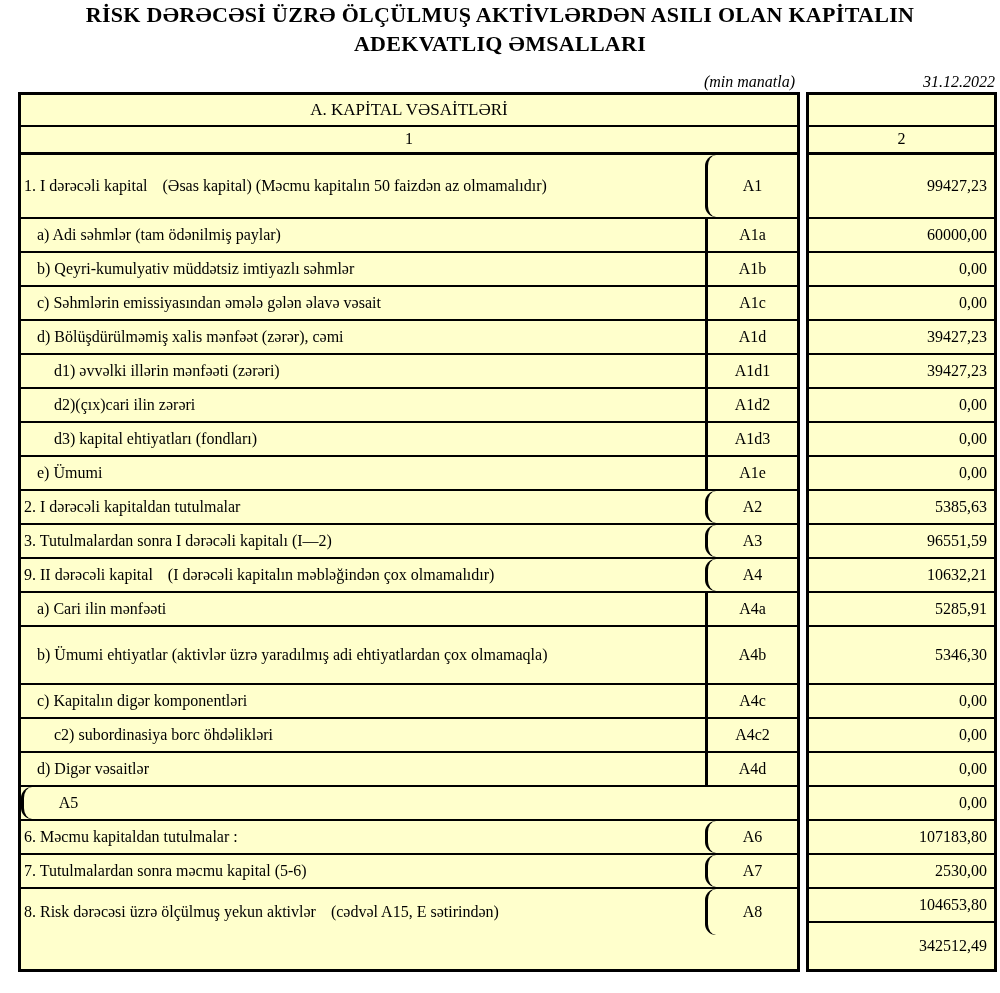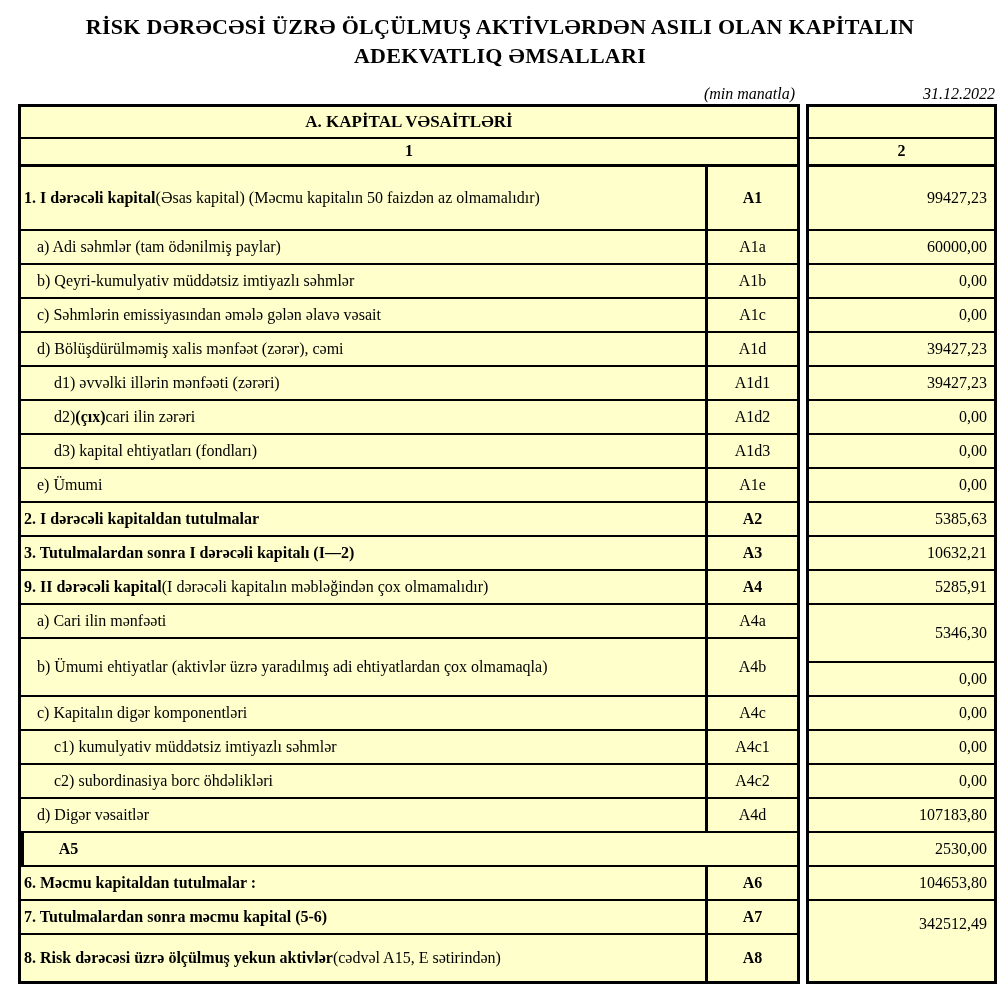--- a/index.html
+++ b/index.html
@@ -1,21 +1,21 @@
 <!DOCTYPE html>
 <html><head>
 <meta charset="utf-8">
 <style>
   html, body { margin: 0; padding: 0; background: #ffffff; }
   body {
     width: 1000px; height: 993px;
     font-family: "Liberation Serif", "DejaVu Serif", serif;
     color: #000;
   }
-  .page { padding-top: 12px; }
+  .page { }
 
   
   .title { text-align: center; font-weight: bold; font-size: 22px; line-height: 1.32; letter-spacing: 0.3px; }
 
   
   .meta { position: relative; height: 22px; margin-top: 12px; font-style: italic; font-size: 16px; }
   .meta .unit { position: absolute; right: 205px; bottom: 1px; }
   .meta .date { position: absolute; right: 5px; bottom: 1px; }
 
   
@@ -35,23 +35,23 @@
   .h-std { height: 34px; }
   .h-lg  { height: 58px; }
   .h-md  { height: 46px; justify-content: flex-end; }
 
   .cell { display: flex; align-items: center; box-sizing: border-box; font-size: 16px; line-height: 1.15; }
   .cell.label { flex: 1; padding-right: 4px; }
   .cell.code  { width: 92px; border-left: 3px solid #000; justify-content: center; }
   .cell.value { flex: 1; justify-content: flex-end; padding-right: 7px; }
   .cell.center { flex: 1; justify-content: center; padding: 0; }
   .cell.sec { font-size: 17px; }
-  .b { font-weight: bold; }
-
-  .indent0 { padding-left: 3px; }
+  .b { font-weight: normal; border-radius: 11px; }
+
+  .indent0 { padding-left: 3px; gap: 15px; }
   .indent1 { padding-left: 16px; }
   .indent2 { padding-left: 33px; }
 </style>
 </head>
 <body>
 
 <div class="page">
   <div class="title">
     <div>RİSK DƏRƏCƏSİ ÜZRƏ ÖLÇÜLMUŞ AKTİVLƏRDƏN ASILI OLAN KAPİTALIN</div>
     <div>ADEKVATLIQ ƏMSALLARI</div>
@@ -159,26 +159,20 @@
           <div class="cell code">A4b</div>
         </div>
         <div class="row h-std">
           <div class="cell label indent1">
             <span>c)  Kapitalın digər komponentləri</span>
           </div>
           <div class="cell code">A4c</div>
         </div>
         <div class="row h-std">
           <div class="cell label indent2">
-            <span>c1) kumulyativ müddətsiz imtiyazlı səhmlər</span>
-          </div>
-          <div class="cell code">A4c1</div>
-        </div>
-        <div class="row h-std">
-          <div class="cell label indent2">
             <span>c2) subordinasiya borc öhdəlikləri</span>
           </div>
           <div class="cell code">A4c2</div>
         </div>
         <div class="row h-std">
           <div class="cell label indent1">
             <span>d) Digər vəsaitlər</span>
           </div>
           <div class="cell code">A4d</div>
         </div>
@@ -237,20 +231,23 @@
         <div class="row h-std">
           <div class="cell value">0,00</div>
         </div>
         <div class="row h-std">
           <div class="cell value">0,00</div>
         </div>
         <div class="row h-std">
           <div class="cell value">5385,63</div>
         </div>
         <div class="row h-std">
+          <div class="cell value">96551,59</div>
+        </div>
+        <div class="row h-std">
           <div class="cell value">10632,21</div>
         </div>
         <div class="row h-std">
           <div class="cell value">5285,91</div>
         </div>
         <div class="row h-lg">
           <div class="cell value">5346,30</div>
         </div>
         <div class="row h-std">
           <div class="cell value">0,00</div>

